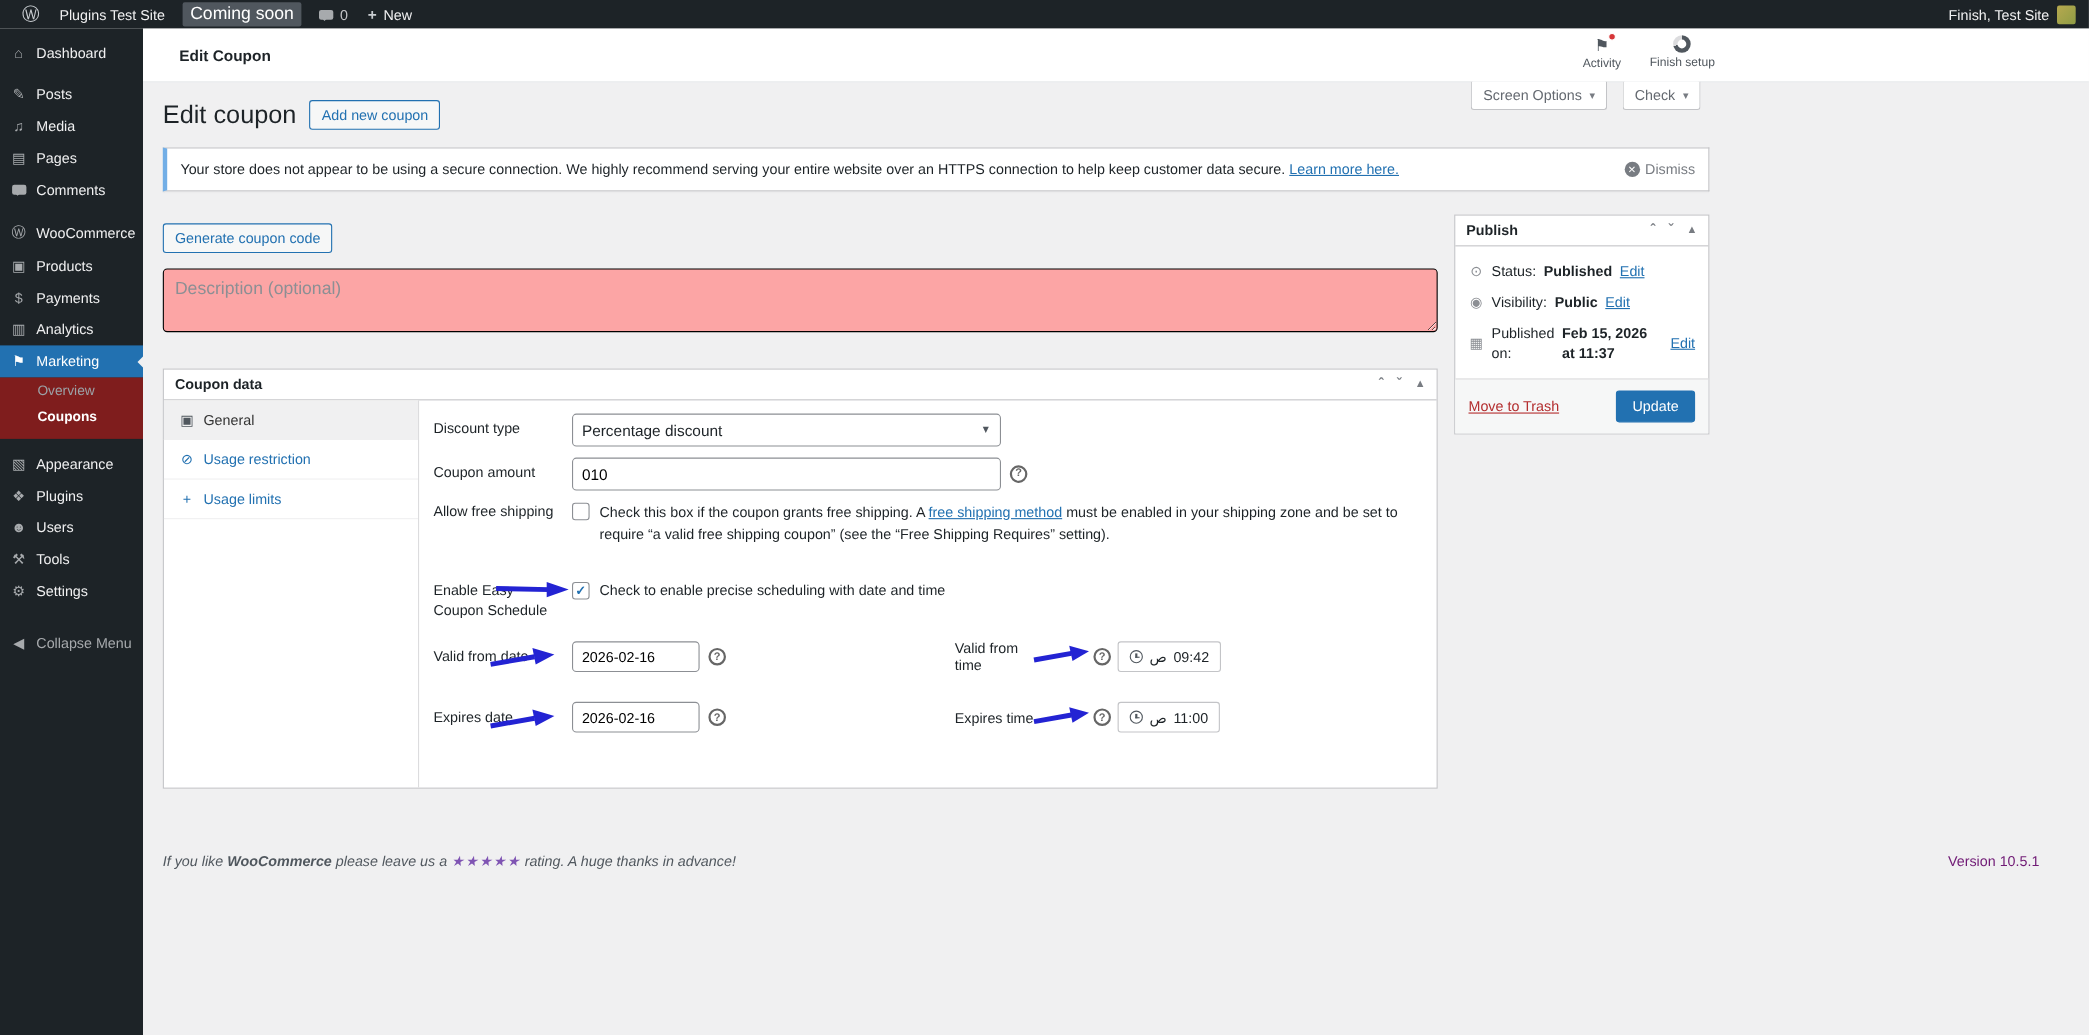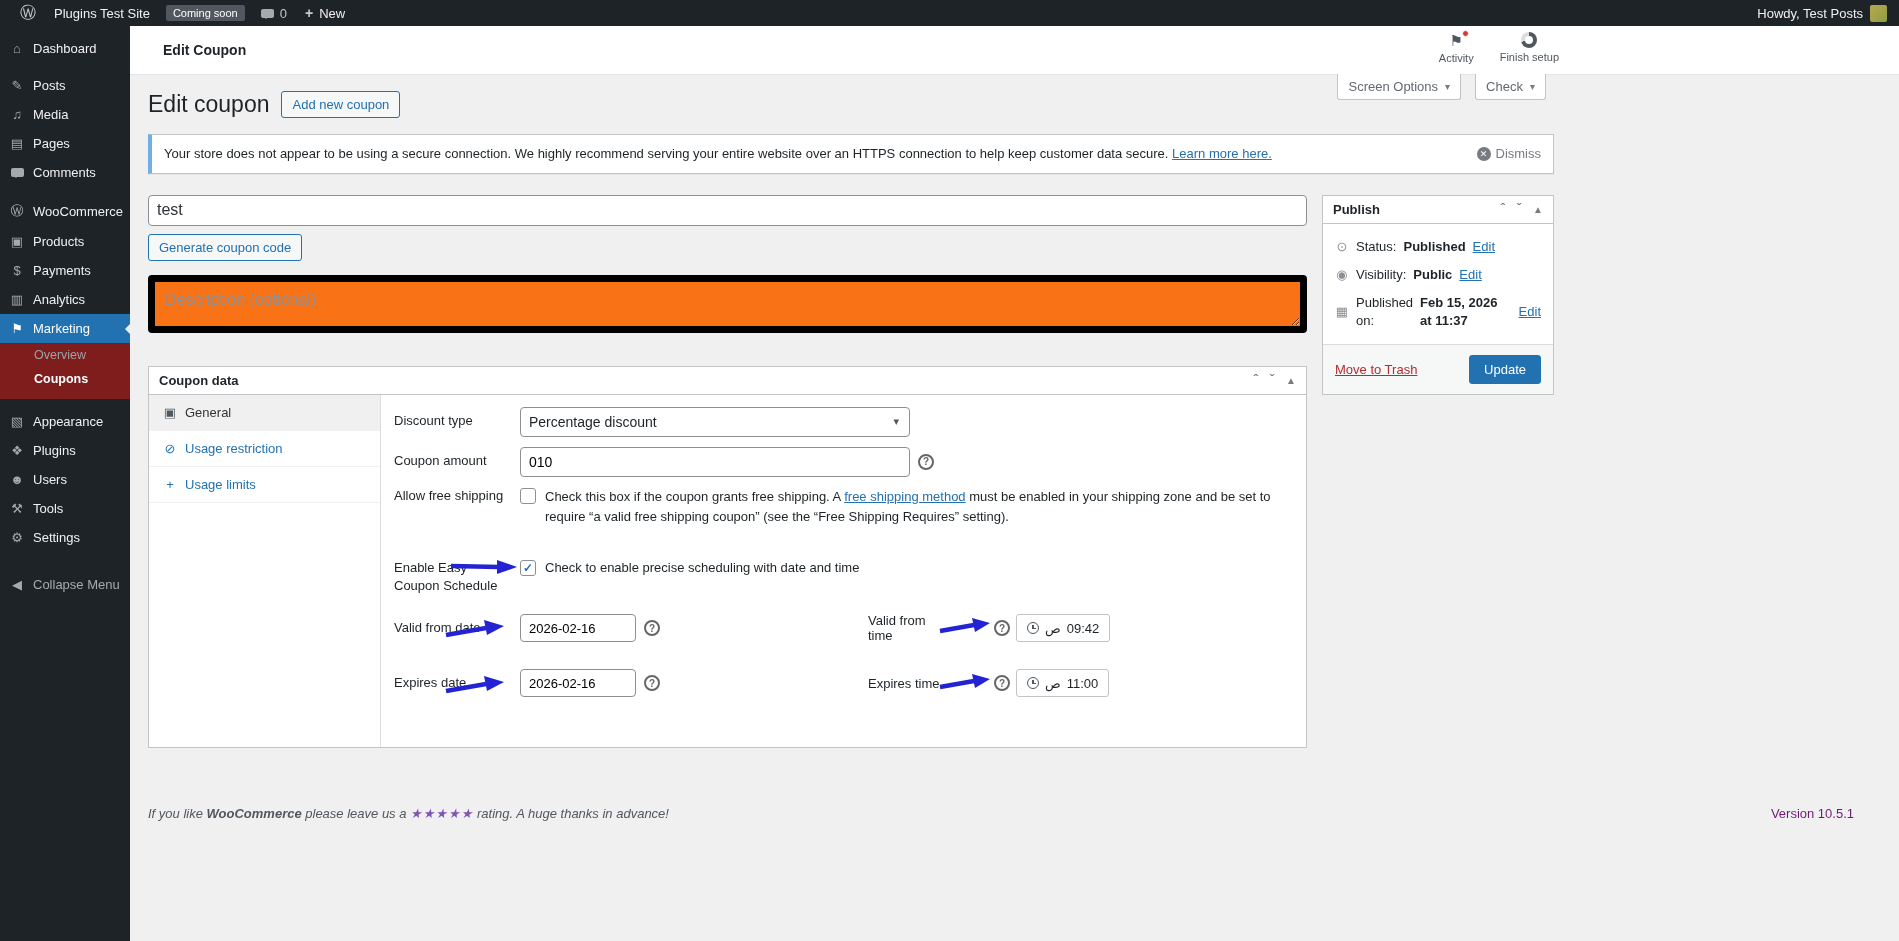--- a/index.html
+++ b/index.html
@@ -4,21 +4,21 @@
 <style>
   *{box-sizing:border-box;margin:0;padding:0}
   html,body{width:1899px;height:941px}
   body{font-family:"Liberation Sans",sans-serif;font-size:13px;background:#f0f0f1;color:#1d2327;overflow:hidden}
   a{color:#2271b1;text-decoration:underline;cursor:pointer}
 
   
   .admin-bar{height:26px;background:#1d2327;color:#f0f0f1;display:flex;align-items:center;padding:0 12px;gap:2px}
   .ab-item{display:flex;align-items:center;gap:6px;padding:0 8px;height:26px;cursor:pointer;white-space:nowrap}
   .ab-logo{font-size:16px;color:#c9cdd1}
-  .ab-badge{background:#50575e;color:#fff;font-size:11px;padding:2px 7px;border-radius:2px;margin:0 6px;cursor:default}
+  .ab-badge{background:#50575e;color:#fff;font-size:16px;padding:2px 7px;border-radius:2px;margin:0 6px;cursor:default}
   .plus{font-weight:bold;font-size:14px;color:#c9cdd1}
   .ab-right{margin-left:auto;display:flex;align-items:center;gap:7px;cursor:pointer}
   .avatar{width:17px;height:17px;border-radius:2px;background:linear-gradient(135deg,#b7a94f,#8f9c45);display:inline-block}
   .bubble{width:13px;height:9px;background:#a7aaad;border-radius:2px;position:relative;display:inline-block}
   .bubble::after{content:"";position:absolute;left:2px;bottom:-4px;border:3px solid transparent;border-top-color:#a7aaad}
   .ab-count{color:#c3c4c7}
 
   
   .layout{display:flex;height:915px}
   .sidebar{width:130px;background:#1d2327;color:#f0f0f1;padding-top:8px;flex-shrink:0}
@@ -61,21 +61,21 @@
   .dismiss{margin-left:auto;display:flex;align-items:center;gap:5px;color:#787c82;cursor:pointer;white-space:nowrap}
   .x-circle{width:14px;height:14px;border-radius:50%;background:#787c82;color:#fff;font-size:9px;line-height:14px;text-align:center;display:inline-block}
 
   .cols{display:flex;gap:15px;align-items:flex-start}
   .col-left{flex:1;min-width:0}
   .col-right{width:232px;flex-shrink:0}
 
   
   .title-input{width:100%;height:31px;border:1px solid #8c8f94;border-radius:4px;padding:3px 8px;font-size:16px;font-family:inherit;color:#2c3338;background:#fff}
   .generate-btn{margin-top:8px;border:1px solid #2271b1;color:#2271b1;background:#f6f7f7;padding:5px 10px;border-radius:3px;font-size:13px;cursor:pointer;font-family:inherit}
-  .desc-area{margin-top:14px;width:100%;height:58px;border:7px solid #000000;border-radius:4px;padding:9px 10px;font-size:16px;font-family:inherit;resize:vertical;background:#f97316}
+  .desc-area{margin-top:14px;width:100%;height:58px;border:1px solid #000000;border-radius:4px;padding:9px 10px;font-size:16px;font-family:inherit;resize:vertical;background:#fca5a5}
   .desc-area::placeholder{color:#8c8f94}
 
   .postbox{background:#fff;border:1px solid #c3c4c7;margin-top:30px}
   .postbox-header{display:flex;align-items:center;padding:6px 10px;border-bottom:1px solid #c3c4c7}
   .postbox-title{font-weight:bold;font-size:13px}
   .handle-actions{margin-left:auto;display:flex;gap:12px;color:#787c82;align-items:center}
   .sort-handle{font-size:13px;font-weight:bold;cursor:pointer;line-height:10px}
   .toggle-handle{font-size:10px;cursor:pointer}
 
   .wc-body{display:flex;min-height:352px}
@@ -138,21 +138,21 @@
   <span class="ab-badge">Coming soon</span>
   <span class="ab-item">
     <span class="bubble"></span>
     <span class="ab-count">0</span>
   </span>
   <span class="ab-item">
     <span class="plus">+</span>
     <span>New</span>
   </span>
   <span class="ab-right">
-    <span>Howdy, Test Posts</span>
+    <span>Finish, Test Site</span>
     <span class="avatar"></span>
   </span>
 </div>
 
 <div class="layout">
 
   <div class="sidebar">
     <div class="menu-item">
       <span class="mi-icon">⌂</span>
       <span>Dashboard</span>
@@ -268,21 +268,20 @@
         </span>
         <span class="dismiss">
           <span class="x-circle">✕</span>
           <span>Dismiss</span>
         </span>
       </div>
 
       <div class="cols">
 
         <div class="col-left">
-          <input class="title-input" value="test" style="">
           <div>
             <button class="generate-btn">Generate coupon code</button>
           </div>
           <textarea class="desc-area" placeholder="Description (optional)" style=""></textarea>
 
           <div class="postbox">
             <div class="postbox-header">
               <span class="postbox-title">Coupon data</span>
               <span class="handle-actions">
                 <span class="sort-handle">ˆ</span>

